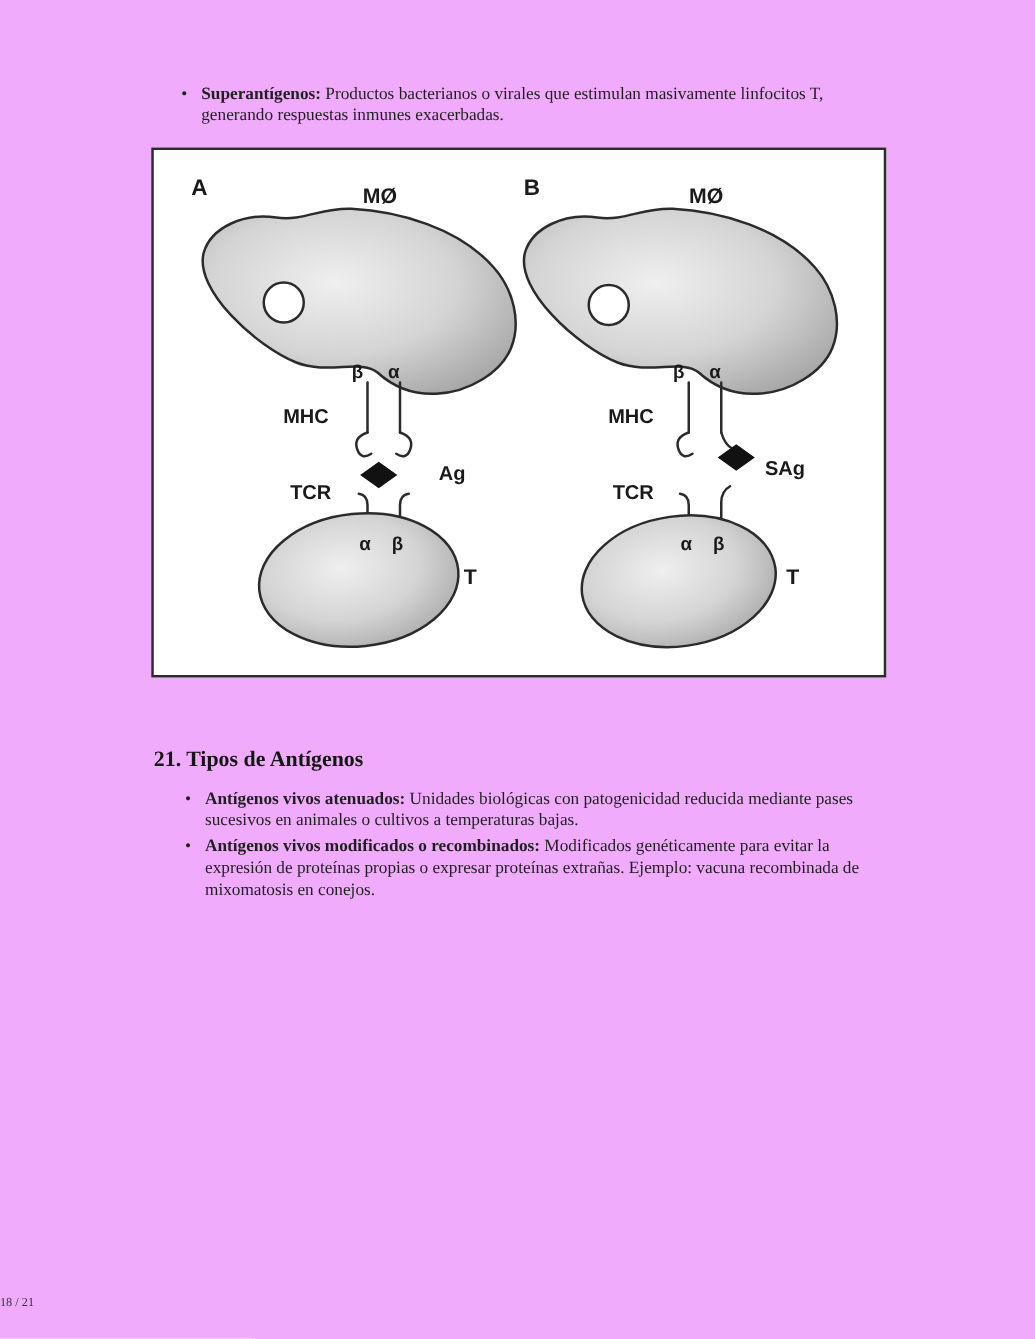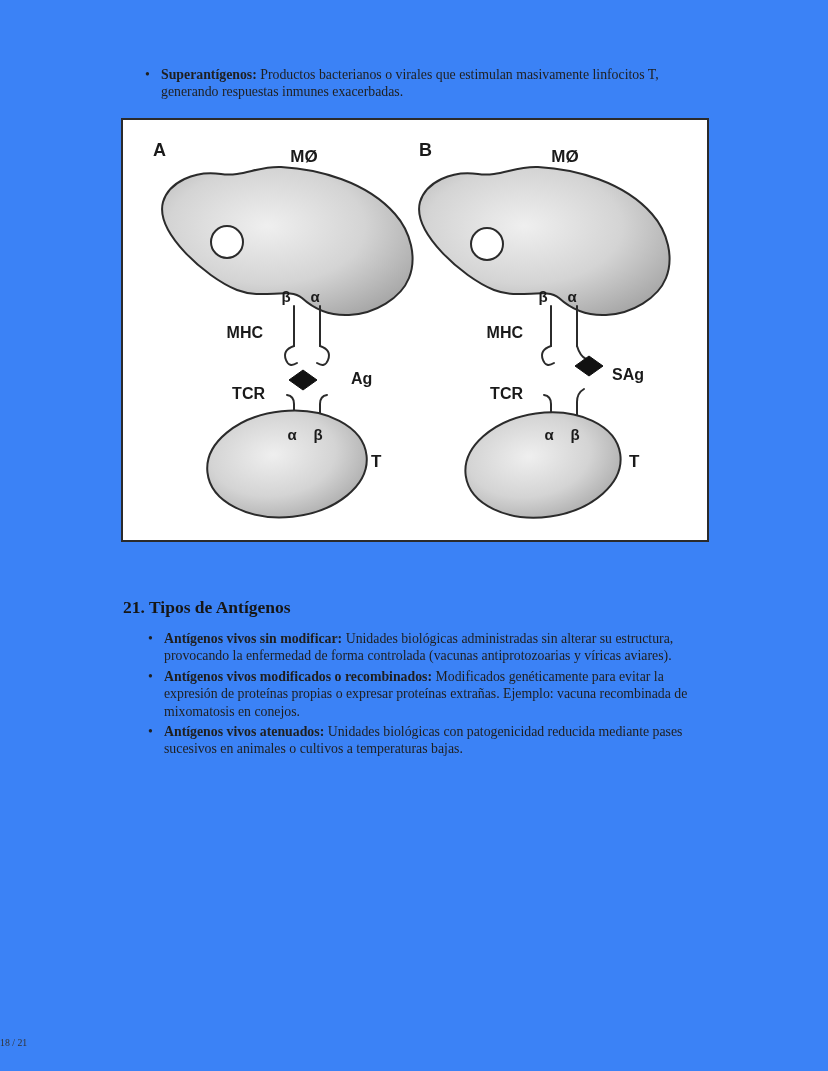--- a/index.html
+++ b/index.html
@@ -1,21 +1,21 @@
 <!DOCTYPE html>
 <html><head>
 <meta charset="utf-8">
 <style>
   html,body{margin:0;padding:0;background:#ffffff;}
   body{
     width:828px;height:1071px;position:relative;
     font-family:"Liberation Serif", serif;
     color:#1f1f1f;
   }
-  .page{position:absolute;inset:0;background:#3b82f6;}
+  .page{position:absolute;inset:0;background:#f0abfc;}
 
   
   .intro-list{position:absolute;top:66px;left:143px;width:545px;margin:0;padding:0;list-style:none;}
   .intro-list li,.body-list li{
     position:relative;padding-left:18px;font-size:13.8px;line-height:17.4px;margin:0 0 3px 0;
   }
   .intro-list li::before,.body-list li::before{
     content:"•";position:absolute;left:2px;top:0;font-size:13.8px;
   }
   b{font-weight:bold;}
@@ -130,25 +130,22 @@
         <text class="fig-label" x="506" y="347" font-size="17">T</text>
       </g>
     </svg>
   </figure>
 
 
   <h2 class="heading">21. Tipos de Antígenos</h2>
 
   <ul class="body-list">
     <li>
-      <b>Antígenos vivos sin modificar:</b><span> Unidades biológicas administradas sin alterar su estructura, provocando la enfermedad de forma controlada (vacunas antiprotozoarias y víricas aviares).</span>
+      <b>Antígenos vivos atenuados:</b><span> Unidades biológicas con patogenicidad reducida mediante pases sucesivos en animales o cultivos a temperaturas bajas.</span>
     </li>
     <li>
       <b>Antígenos vivos modificados o recombinados:</b><span> Modificados genéticamente para evitar la expresión de proteínas propias o expresar proteínas extrañas. Ejemplo: vacuna recombinada de mixomatosis en conejos.</span>
-    </li>
-    <li>
-      <b>Antígenos vivos atenuados:</b><span> Unidades biológicas con patogenicidad reducida mediante pases sucesivos en animales o cultivos a temperaturas bajas.</span>
     </li>
   </ul>
 
   <div class="page-number">18 / 21</div>
 
 </div>
 
 </body></html>

